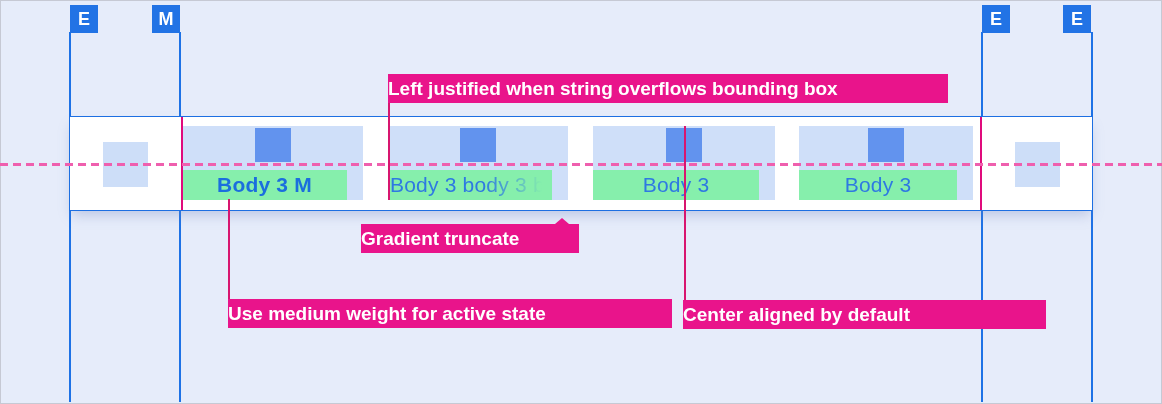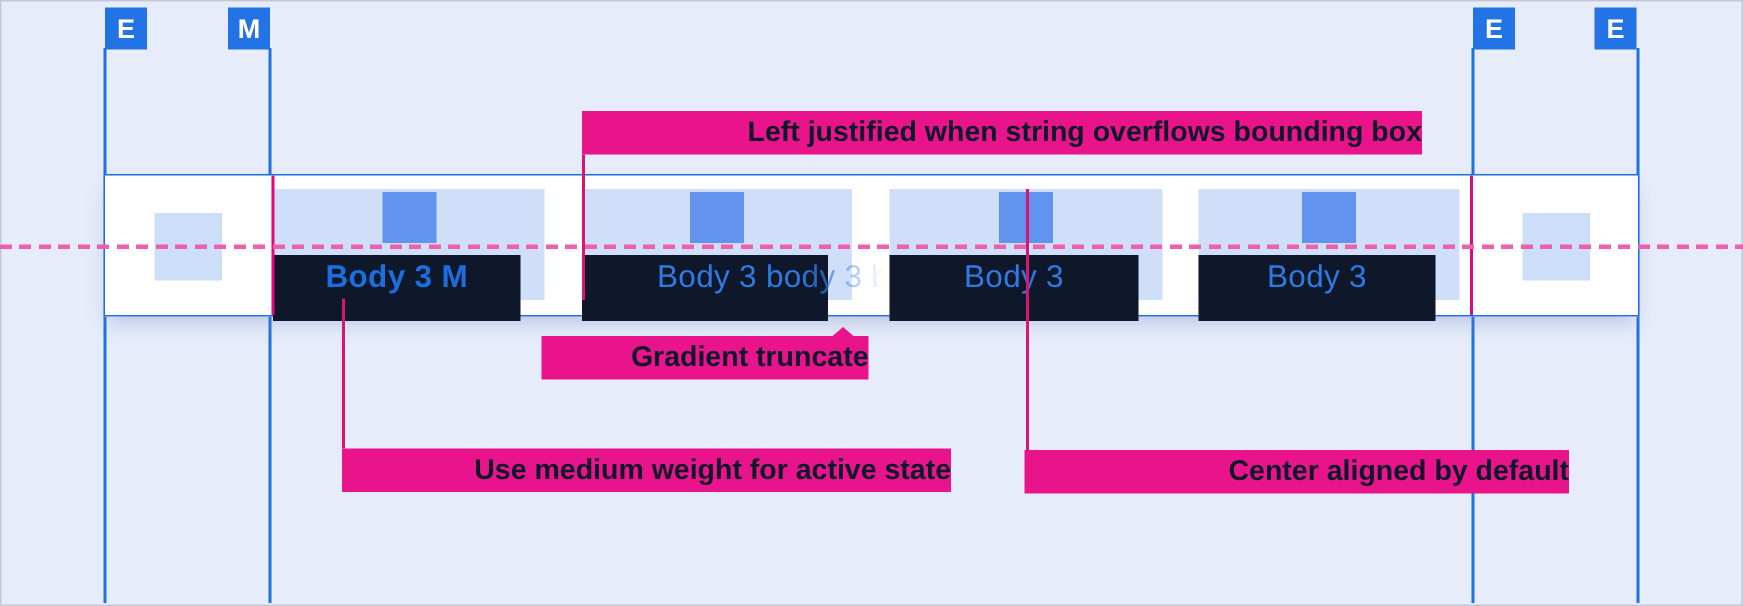--- a/index.html
+++ b/index.html
@@ -44,56 +44,55 @@
   
   .tab {
     position:absolute; top:126px; height:74px;
     background:#cfdff9;
   }
   .tab-icon {
     position:absolute; top:2px; left:50%; transform:translateX(-50%);
     width:36px; height:34px; background:#6293ee;
   }
   .tab-highlight {
-    position:absolute; left:0; right:16px; top:44px; height:44px;
-    background:#0f172a;
+    position:absolute; left:0; right:16px; top:44px; height:30px;
+    background:#86efac;
     text-align:center;
   }
   .tab--left .tab-highlight { text-align:left; padding-left:2px; }
   .tab-label {
     display:inline-block; line-height:30px; font-size:21px;
     color:#2e79e2; letter-spacing:0.2px; white-space:nowrap;
   }
   .tab-label--active { font-weight:bold; color:#1b6ede; }
   .tab-label--fade {
     -webkit-mask-image:linear-gradient(90deg,#000 60%,rgba(0,0,0,0.45) 82%,rgba(0,0,0,0) 98%);
             mask-image:linear-gradient(90deg,#000 60%,rgba(0,0,0,0.45) 82%,rgba(0,0,0,0) 98%);
-            margin-left:48px;
   }
 
   
   .rule {
     position:absolute; top:117px; height:93px; width:2px;
     background:#e00a7c;
   }
 
   
   .baseline {
     position:absolute; left:0; top:163px; width:1162px; height:2.5px;
     background:repeating-linear-gradient(90deg,#ef5fae 0 8px,rgba(0,0,0,0) 8px 13px);
   }
 
   
   .connector { position:absolute; width:2px; background:#d8156f; }
 
   
   .callout {
     position:absolute; height:29px; line-height:29px;
-    background:#e9148b; color:#0f172a;
-    font-size:19px; font-weight:bold; text-align:right;
+    background:#e9148b; color:#ffffff;
+    font-size:19px; font-weight:bold; text-align:left;
     white-space:nowrap;
   }
   .pointer {
     position:absolute; width:0; height:0;
     border-left:7px solid rgba(0,0,0,0);
     border-right:7px solid rgba(0,0,0,0);
     border-bottom:6px solid #e9148b;
   }
 </style>
 </head>
@@ -144,21 +143,21 @@
 
   <div class="baseline"></div>
 
   <div class="connector" style="left:388px;top:103px;height:97px"></div>
   <div class="connector" style="left:228px;top:199px;height:100px"></div>
   <div class="connector" style="left:684px;top:126px;height:174px"></div>
   <div class="pointer" style="left:555px;top:218px"></div>
 
   <div class="callout" style="left:388px;top:74px;width:560px">Left justified when string overflows bounding box</div>
   <div class="callout" style="left:361px;top:224px;width:218px">Gradient truncate</div>
-  <div class="callout" style="left:228px;top:299px;width:406px">Use medium weight for active state</div>
+  <div class="callout" style="left:228px;top:299px;width:444px">Use medium weight for active state</div>
   <div class="callout" style="left:683px;top:300px;width:363px">Center aligned by default</div>
 
   <div class="marker" style="left:70px">E</div>
   <div class="marker" style="left:152px">M</div>
   <div class="marker" style="left:982px">E</div>
   <div class="marker" style="left:1063px">E</div>
 
 </div>
 
 </body></html>

